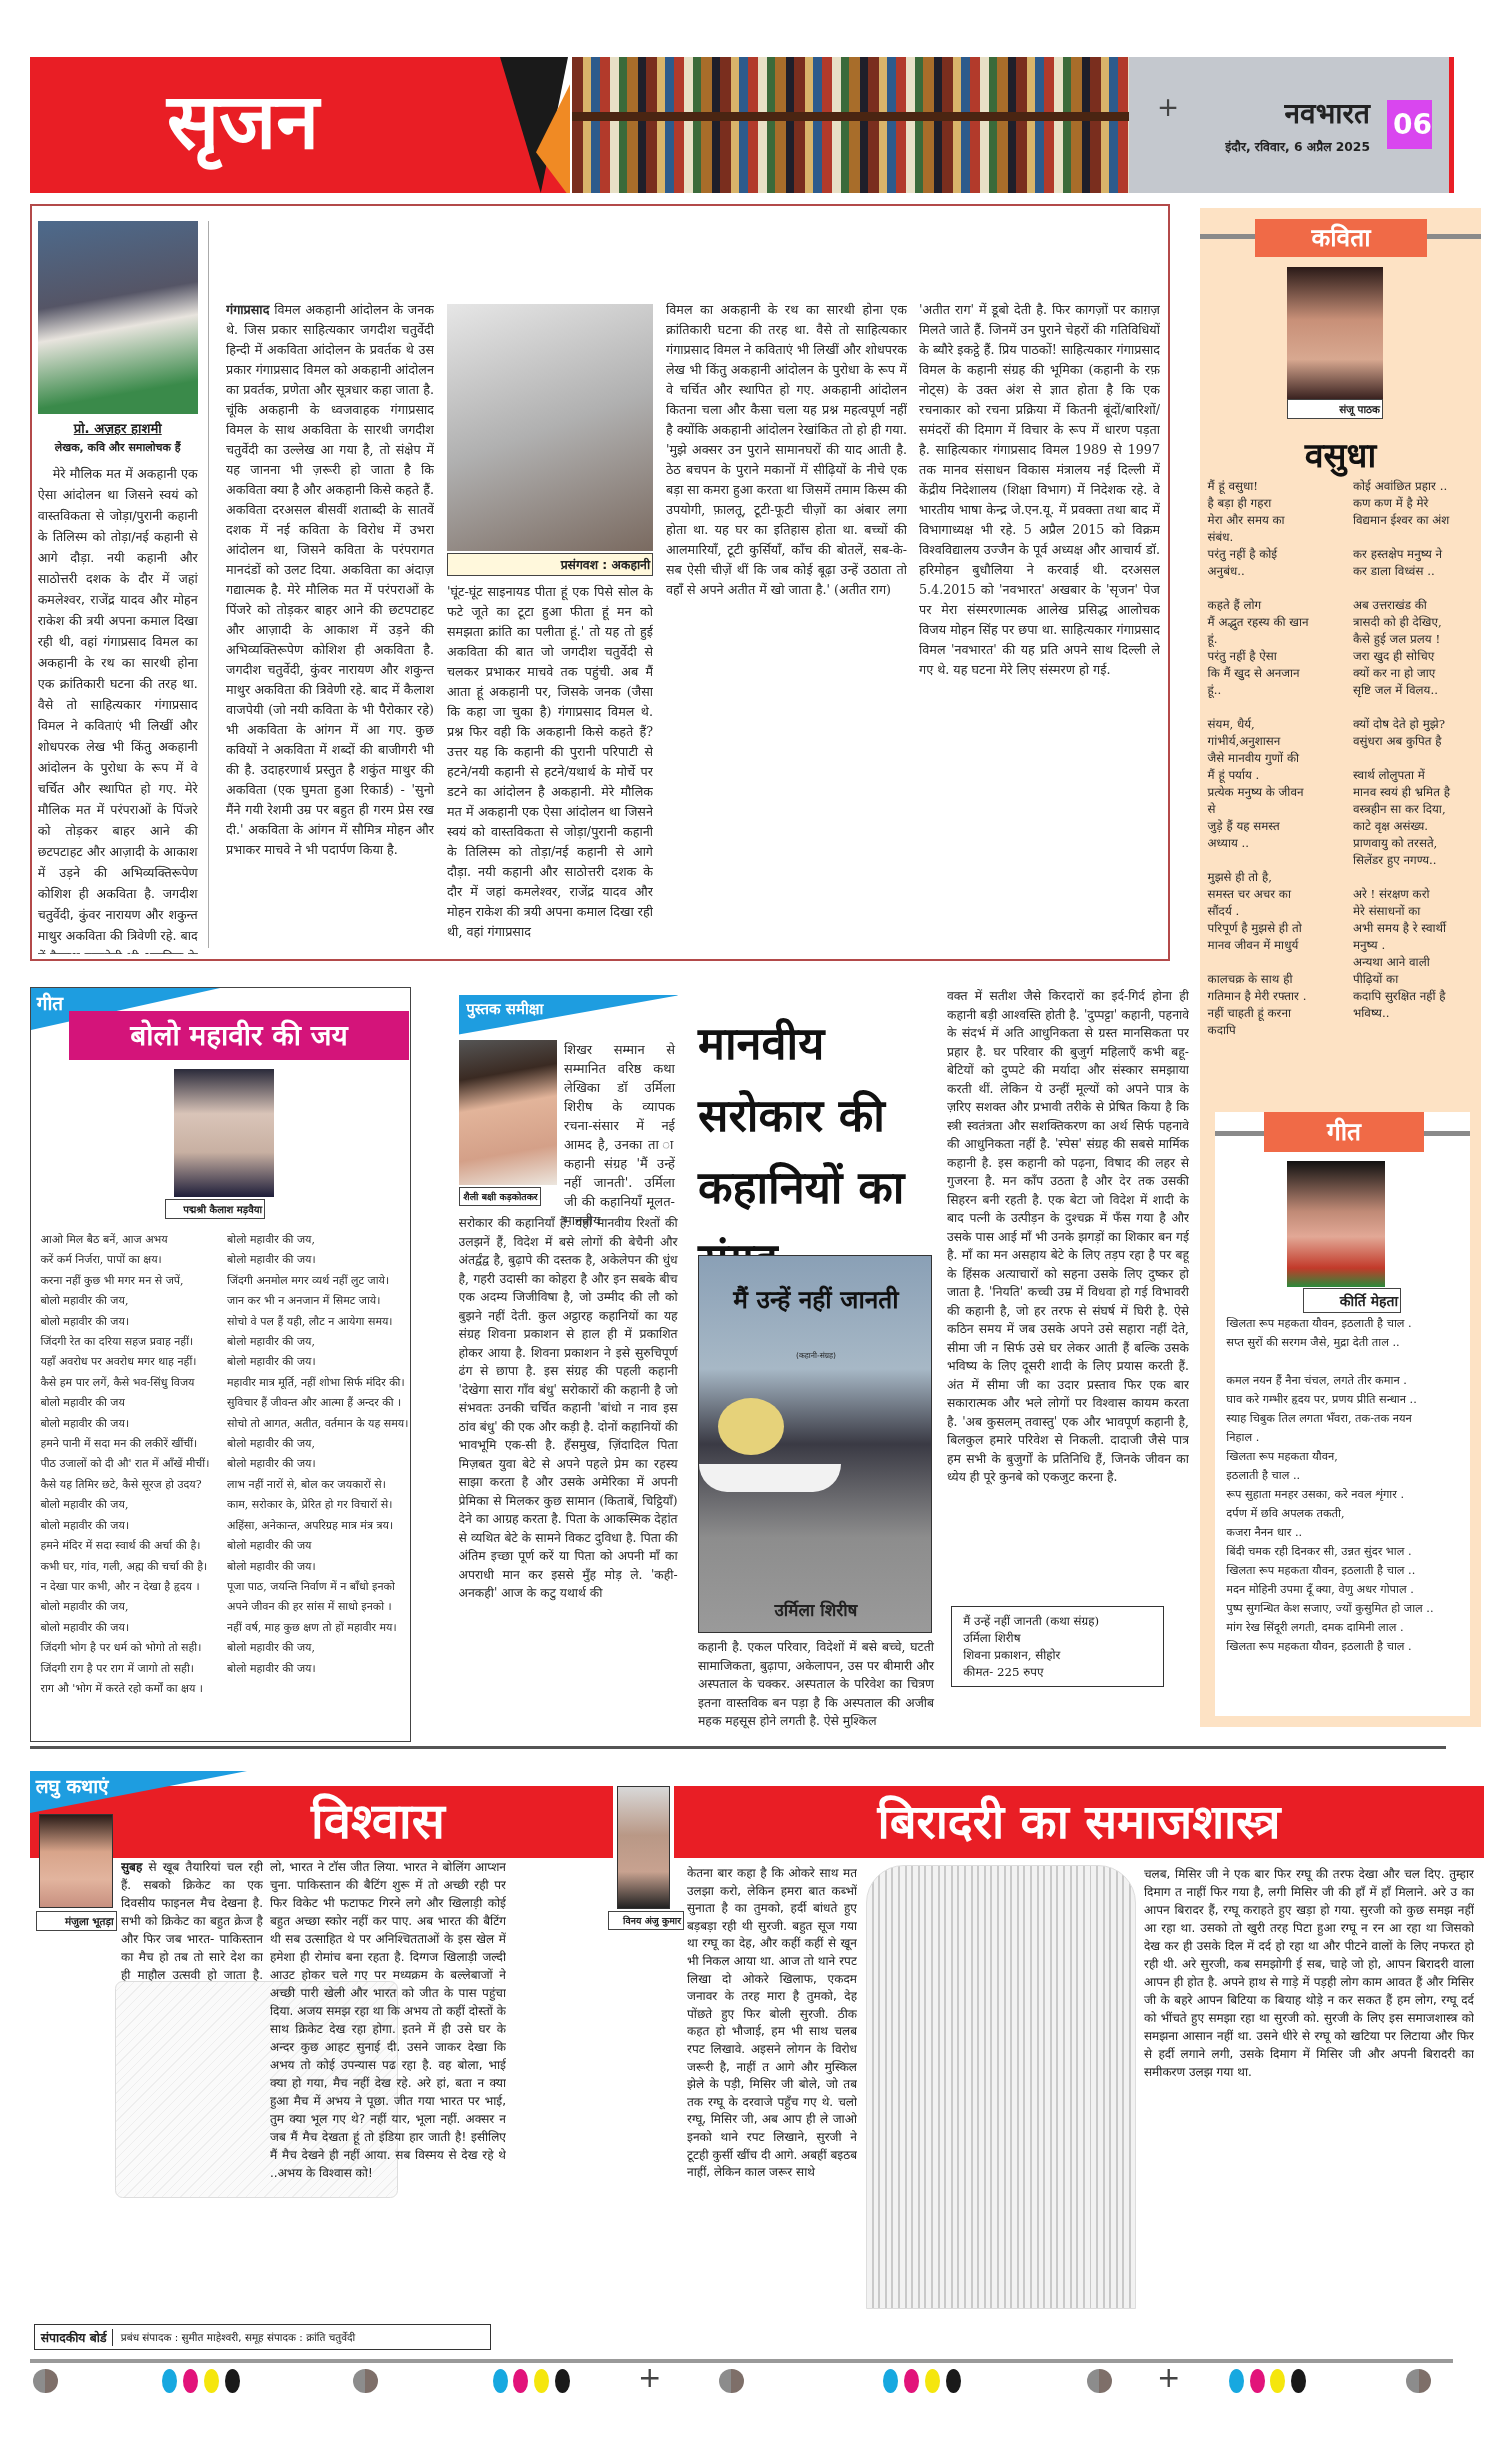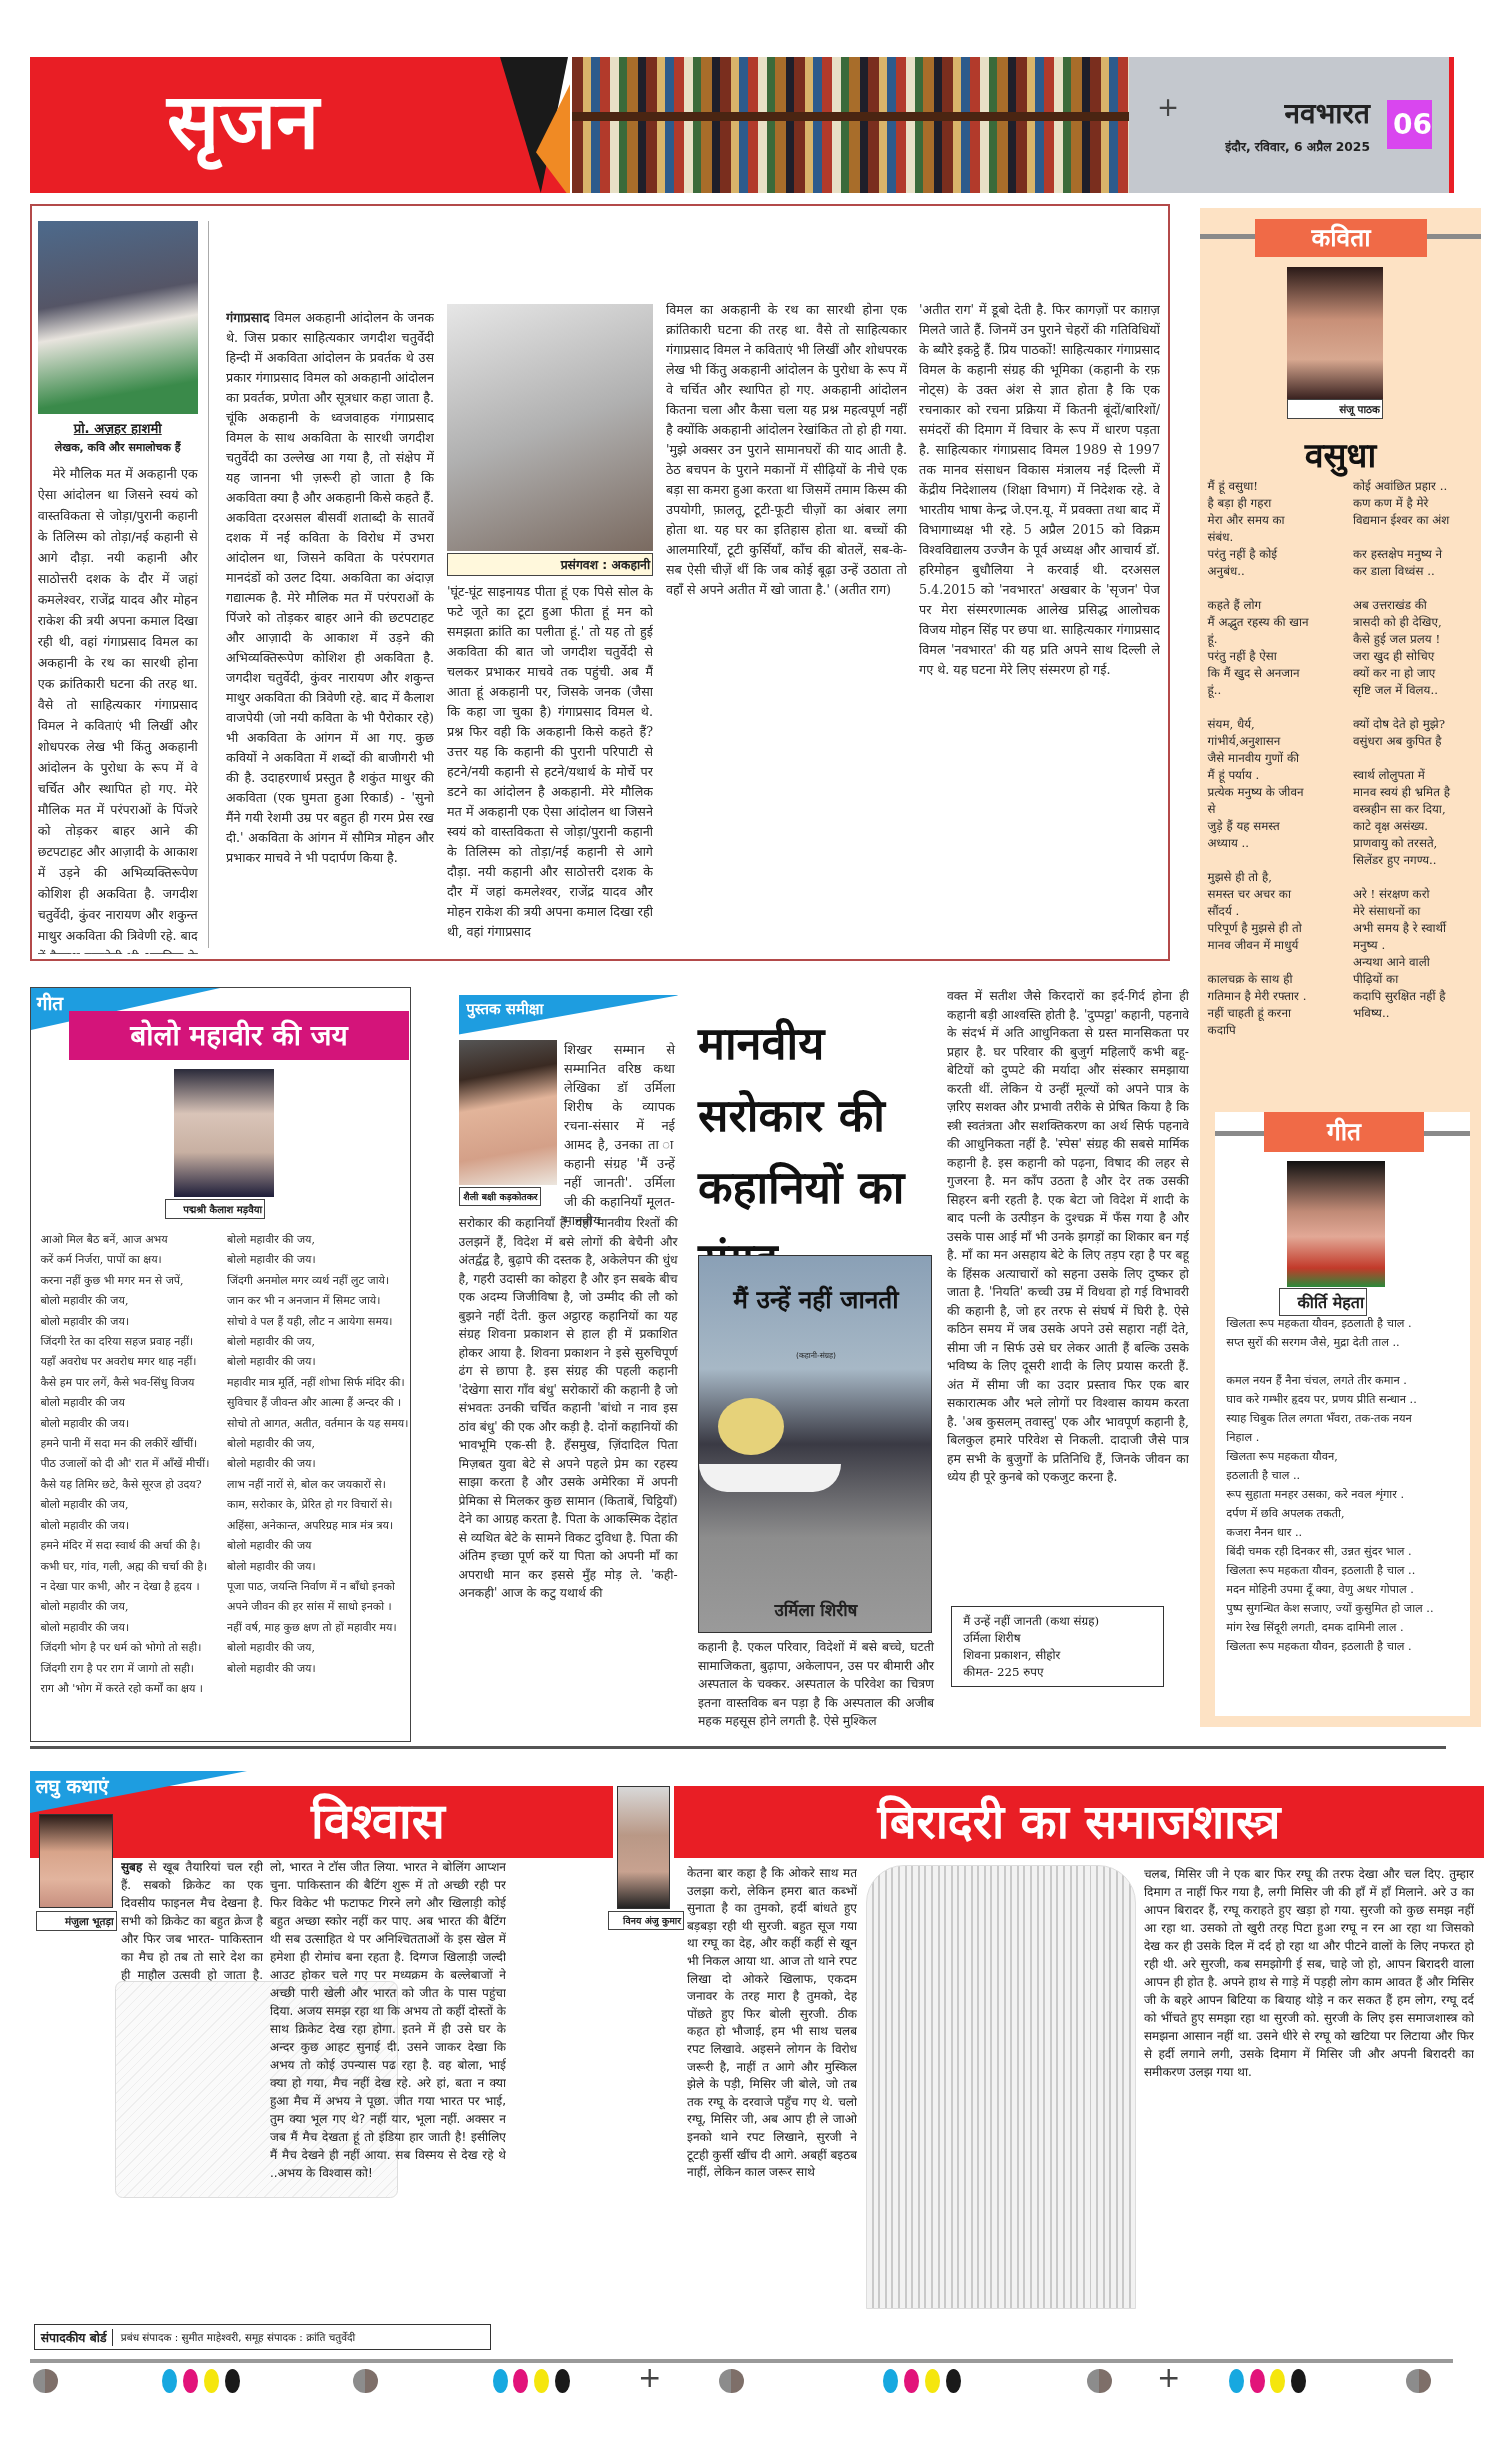--- a/index.html
+++ b/index.html
@@ -64,21 +64,21 @@
 </div>
 
 <div id="top" class="abs">
   <div class="abs photo" style="left:5.7px;top:15px;width:160px;height:193px;background:linear-gradient(170deg,#4d6a8c 0%,#556 40%,#e8e4de 55%,#3a8a4a 85%)"></div>
   <div class="abs sans" style="left:5.7px;top:213px;width:160px;text-align:center;font-weight:bold;font-size:13.2px;text-decoration:underline">प्रो. अज़हर हाशमी</div>
   <div class="abs sans" style="left:5.7px;top:233px;width:160px;text-align:center;font-weight:bold;font-size:11px">लेखक, कवि और समालोचक हैं</div>
   <div class="abs" style="left:5.7px;top:257px;width:160px;font-size:12.6px;line-height:21px;font-family:'DejaVu Sans',sans-serif;text-align:justify;text-indent:15px;height:491px;overflow:hidden">मेरे मौलिक मत में अकहानी एक ऐसा आंदोलन था जिसने स्वयं को वास्तविकता से जोड़ा/पुरानी कहानी के तिलिस्म को तोड़ा/नई कहानी से आगे दौड़ा. नयी कहानी और साठोत्तरी दशक के दौर में जहां कमलेश्वर, राजेंद्र यादव और मोहन राकेश की त्रयी अपना कमाल दिखा रही थी, वहां गंगाप्रसाद विमल का अकहानी के रथ का सारथी होना एक क्रांतिकारी घटना की तरह था. वैसे तो साहित्यकार गंगाप्रसाद विमल ने कविताएं भी लिखीं और शोधपरक लेख भी किंतु अकहानी आंदोलन के पुरोधा के रूप में वे चर्चित और स्थापित हो गए. मेरे मौलिक मत में परंपराओं के पिंजरे को तोड़कर बाहर आने की छटपटाहट और आज़ादी के आकाश में उड़ने की अभिव्यक्तिरूपेण कोशिश ही अकविता है. जगदीश चतुर्वेदी, कुंवर नारायण और शकुन्त माथुर अकविता की त्रिवेणी रहे. बाद में कैलाश वाजपेयी भी अकविता के आंगन में आ गए. कुछ कवियों ने अकविता में शब्दों की बाजीगरी भी की है.</div>
   <div class="vsep" style="left:176px;top:15px;height:727px"></div>
 
 
-  <div class="abs col" style="left:194px;top:102px;width:208px;height:651px;overflow:hidden">
+  <div class="abs col" style="left:194px;top:94px;width:208px;height:651px;overflow:hidden">
     <b>गंगाप्रसाद</b> <span>विमल अकहानी आंदोलन के जनक थे. जिस प्रकार साहित्यकार जगदीश चतुर्वेदी हिन्दी में अकविता आंदोलन के प्रवर्तक थे उस प्रकार गंगाप्रसाद विमल को अकहानी आंदोलन का प्रवर्तक, प्रणेता और सूत्रधार कहा जाता है. चूंकि अकहानी के ध्वजवाहक गंगाप्रसाद विमल के साथ अकविता के सारथी जगदीश चतुर्वेदी का उल्लेख आ गया है, तो संक्षेप में यह जानना भी ज़रूरी हो जाता है कि अकविता क्या है और अकहानी किसे कहते हैं. अकविता दरअसल बीसवीं शताब्दी के सातवें दशक में नई कविता के विरोध में उभरा आंदोलन था, जिसने कविता के परंपरागत मानदंडों को उलट दिया. अकविता का अंदाज़ गद्यात्मक है. मेरे मौलिक मत में परंपराओं के पिंजरे को तोड़कर बाहर आने की छटपटाहट और आज़ादी के आकाश में उड़ने की अभिव्यक्तिरूपेण कोशिश ही अकविता है. जगदीश चतुर्वेदी, कुंवर नारायण और शकुन्त माथुर अकविता की त्रिवेणी रहे. बाद में कैलाश वाजपेयी (जो नयी कविता के भी पैरोकार रहे) भी अकविता के आंगन में आ गए. कुछ कवियों ने अकविता में शब्दों की बाजीगरी भी की है. उदाहरणार्थ प्रस्तुत है शकुंत माथुर की अकविता (एक घुमता हुआ रिकार्ड) - 'सुनो मैंने गयी रेशमी उम्र पर बहुत ही गरम प्रेस रख दी.' अकविता के आंगन में सौमित्र मोहन और प्रभाकर माचवे ने भी पदार्पण किया है.</span>
   </div>
   <div class="abs photo gray" style="left:415px;top:98px;width:206px;height:247px"></div>
   <div class="abs caption" style="left:415px;top:347px;width:206px;background:#fff8dc;font-size:12.3px">प्रसंगवश : अकहानी</div>
   <div class="abs col" style="left:415px;top:376px;width:206px;height:370px;overflow:hidden">'घूंट-घूंट साइनायड पीता हूं एक पिसे सोल के फटे जूते का टूटा हुआ फीता हूं मन को समझता क्रांति का पलीता हूं.' तो यह तो हुई अकविता की बात जो जगदीश चतुर्वेदी से चलकर प्रभाकर माचवे तक पहुंची. अब मैं आता हूं अकहानी पर, जिसके जनक (जैसा कि कहा जा चुका है) गंगाप्रसाद विमल थे. प्रश्न फिर वही कि अकहानी किसे कहते हैं? उत्तर यह कि कहानी की पुरानी परिपाटी से हटने/नयी कहानी से हटने/यथार्थ के मोर्चे पर डटने का आंदोलन है अकहानी. मेरे मौलिक मत में अकहानी एक ऐसा आंदोलन था जिसने स्वयं को वास्तविकता से जोड़ा/पुरानी कहानी के तिलिस्म को तोड़ा/नई कहानी से आगे दौड़ा. नयी कहानी और साठोत्तरी दशक के दौर में जहां कमलेश्वर, राजेंद्र यादव और मोहन राकेश की त्रयी अपना कमाल दिखा रही थी, वहां गंगाप्रसाद</div>
   <div class="abs col" style="left:634px;top:94px;width:241px;height:651px;overflow:hidden">विमल का अकहानी के रथ का सारथी होना एक क्रांतिकारी घटना की तरह था. वैसे तो साहित्यकार गंगाप्रसाद विमल ने कविताएं भी लिखीं और शोधपरक लेख भी किंतु अकहानी आंदोलन के पुरोधा के रूप में वे चर्चित और स्थापित हो गए. अकहानी आंदोलन कितना चला और कैसा चला यह प्रश्न महत्वपूर्ण नहीं है क्योंकि अकहानी आंदोलन रेखांकित तो हो ही गया. 'मुझे अक्सर उन पुराने सामानघरों की याद आती है. ठेठ बचपन के पुराने मकानों में सीढ़ियों के नीचे एक बड़ा सा कमरा हुआ करता था जिसमें तमाम किस्म की उपयोगी, फ़ालतू, टूटी-फूटी चीज़ों का अंबार लगा होता था. यह घर का इतिहास होता था. बच्चों की आलमारियाँ, टूटी कुर्सियाँ, काँच की बोतलें, सब-के-सब ऐसी चीज़ें थीं कि जब कोई बूढ़ा उन्हें उठाता तो वहाँ से अपने अतीत में खो जाता है.' (अतीत राग)</div>
   <div class="abs col" style="left:887px;top:94px;width:241px;height:651px;overflow:hidden">'अतीत राग' में डूबो देती है. फिर कागज़ों पर काग़ज़ मिलते जाते हैं. जिनमें उन पुराने चेहरों की गतिविधियों के ब्यौरे इकट्ठे हैं. प्रिय पाठकों! साहित्यकार गंगाप्रसाद विमल के कहानी संग्रह की भूमिका (कहानी के रफ़ नोट्स) के उक्त अंश से ज्ञात होता है कि एक रचनाकार को रचना प्रक्रिया में कितनी बूंदों/बारिशों/समंदरों की दिमाग में विचार के रूप में धारण पड़ता है. साहित्यकार गंगाप्रसाद विमल 1989 से 1997 तक मानव संसाधन विकास मंत्रालय नई दिल्ली में केंद्रीय निदेशालय (शिक्षा विभाग) में निदेशक रहे. वे भारतीय भाषा केन्द्र जे.एन.यू. में प्रवक्ता तथा बाद में विभागाध्यक्ष भी रहे. 5 अप्रैल 2015 को विक्रम विश्वविद्यालय उज्जैन के पूर्व अध्यक्ष और आचार्य डॉ. हरिमोहन बुधौलिया ने करवाई थी. दरअसल 5.4.2015 को 'नवभारत' अखबार के 'सृजन' पेज पर मेरा संस्मरणात्मक आलेख प्रसिद्ध आलोचक विजय मोहन सिंह पर छपा था. साहित्यकार गंगाप्रसाद विमल 'नवभारत' की यह प्रति अपने साथ दिल्ली ले गए थे. यह घटना मेरे लिए संस्मरण हो गई.</div>
 </div>
 
 <div id="kav" class="abs">
@@ -150,21 +150,21 @@
 मनुष्य .
 अन्यथा आने वाली
 पीढ़ियों का
 कदापि सुरक्षित नहीं है
 भविष्य..</div>
 
   <div class="abs" style="left:15px;top:904px;width:255px;height:604px;background:#fff">
     <div class="grayline" style="left:0;top:19px;width:255px"></div>
     <div class="abs orange-tag" style="left:49px;top:0;width:160px;height:40px;font-size:24.5px;line-height:40px">गीत</div>
     <div class="abs" style="left:72px;top:49px;width:98px;height:126px;background:linear-gradient(180deg,#111 0%,#c08a76 40%,#e2a896 60%,#c23a2a 85%,#2a8a3a 100%)"></div>
-    <div class="abs caption" style="left:64px;top:176px;width:88px;font-size:16px">कीर्ति मेहता</div>
+    <div class="abs caption" style="left:88px;top:176px;width:98px;font-size:14px">कीर्ति मेहता</div>
     <div class="abs poem" style="left:11.3px;top:202px;width:238px;font-size:11.3px;line-height:19px">खिलता रूप महकता यौवन, इठलाती है चाल .
 सप्त सुरों की सरगम जैसे, मुद्रा देती ताल ..
 
 कमल नयन हैं नैना चंचल, लगते तीर कमान .
 घाव करे गम्भीर हृदय पर, प्रणय प्रीति सन्धान ..
 स्याह चिबुक तिल लगता भँवरा, तक-तक नयन
 निहाल .
 खिलता रूप महकता यौवन,
 इठलाती है चाल ..
 रूप सुहाता मनहर  उसका, करे नवल शृंगार .

